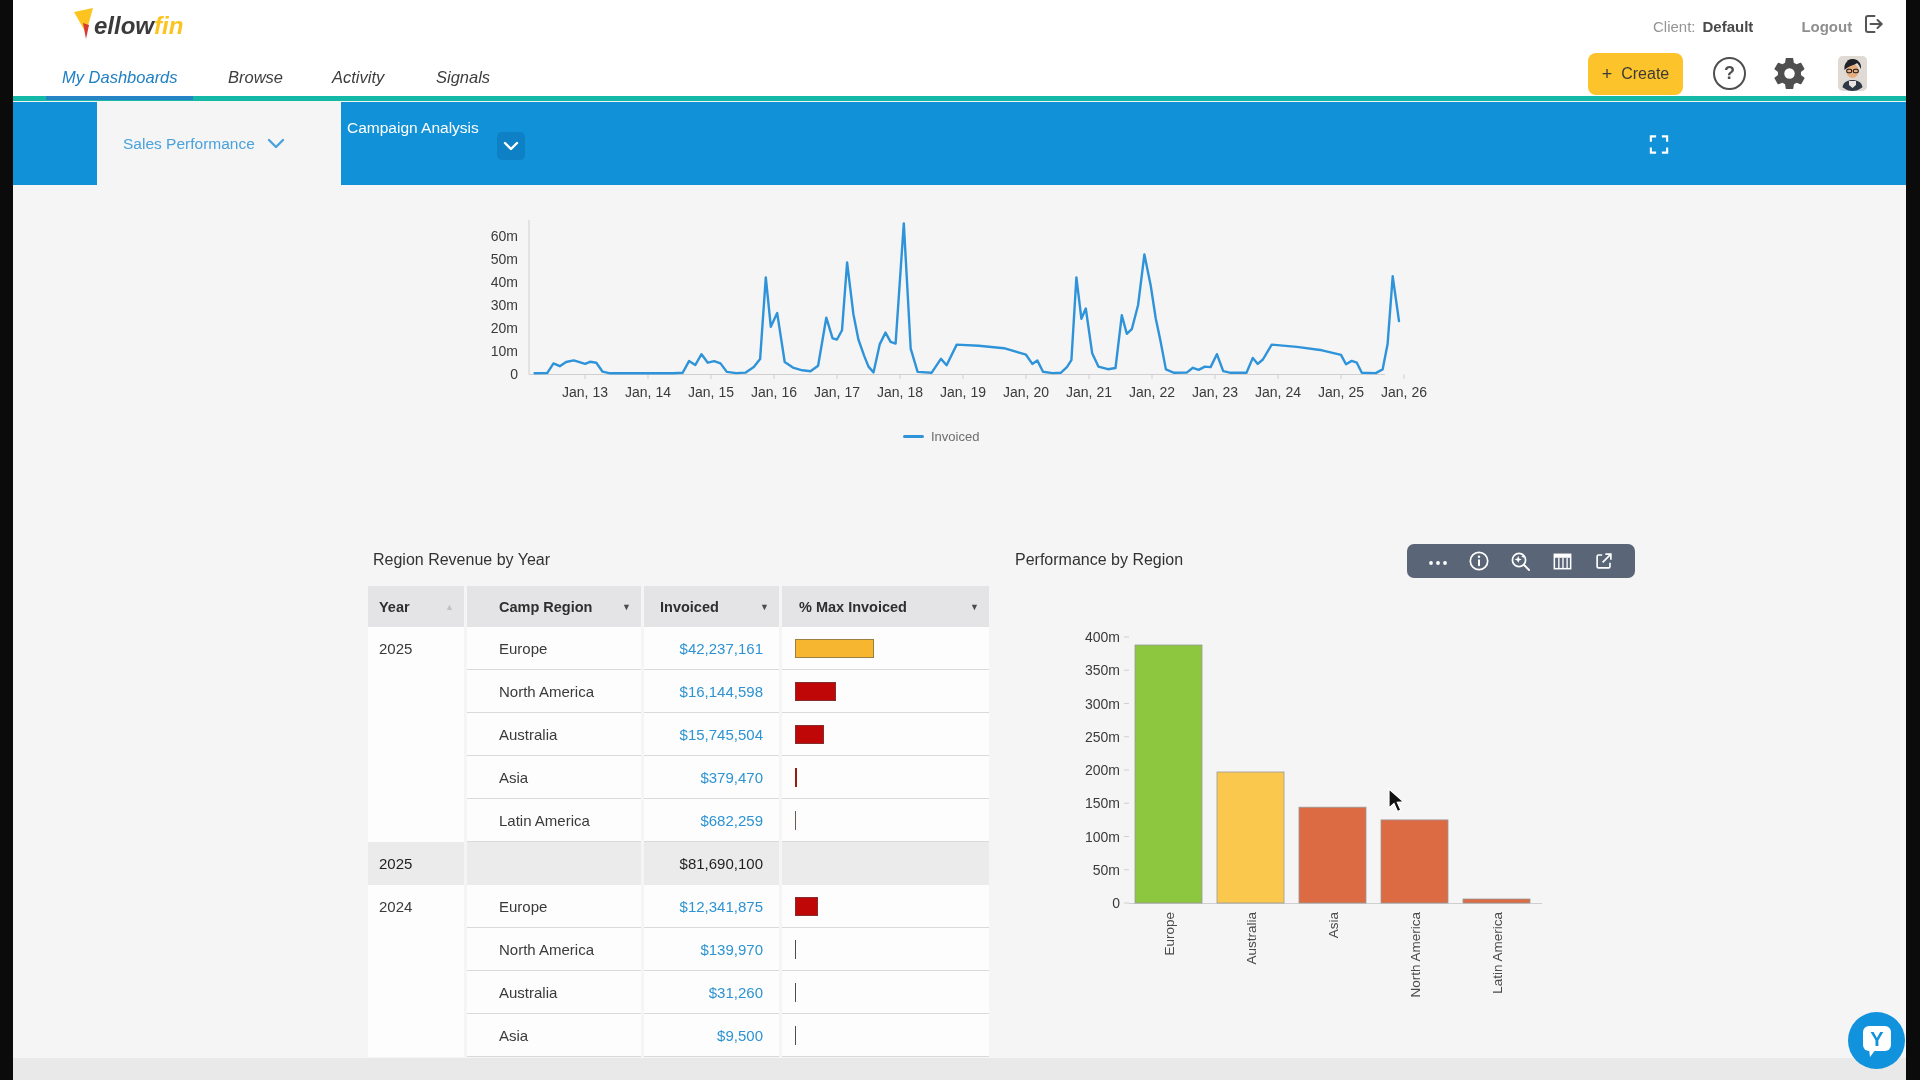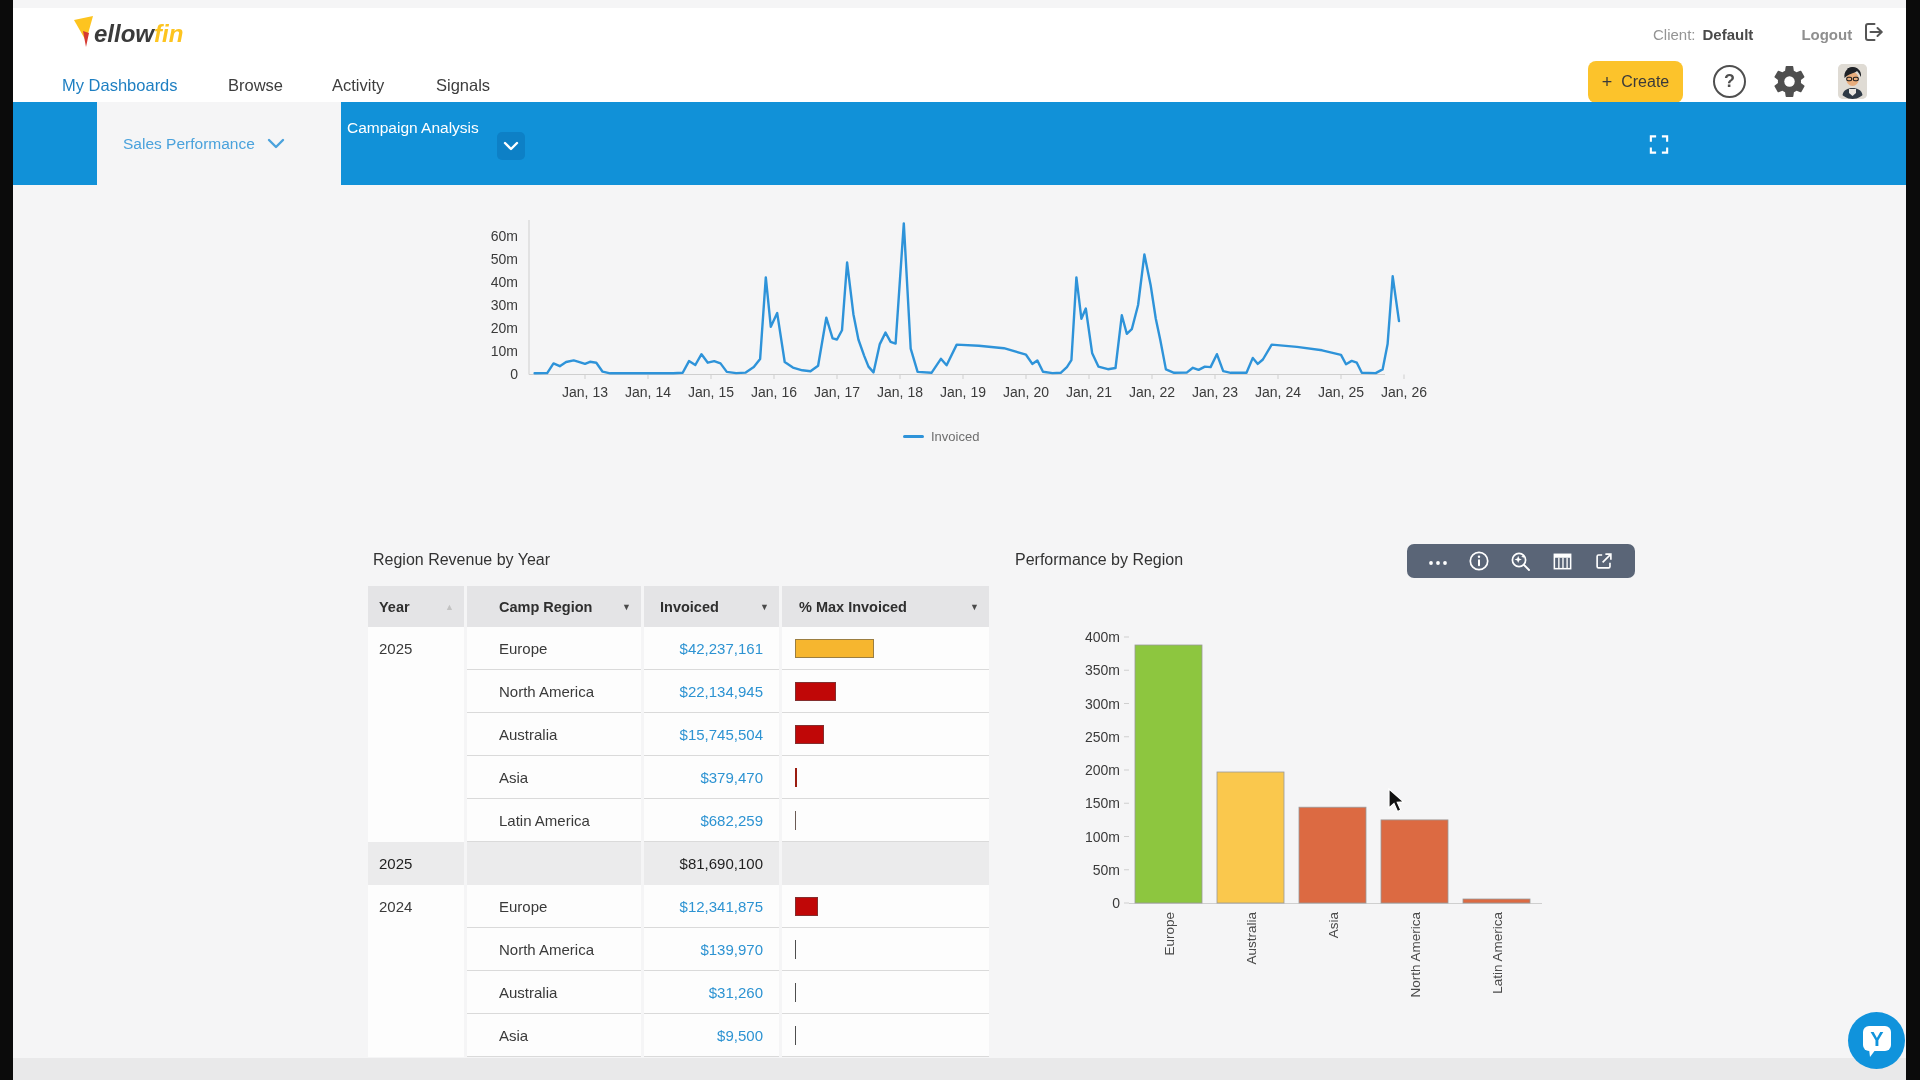--- a/index.html
+++ b/index.html
@@ -8,22 +8,22 @@
           font-family:"Liberation Sans",sans-serif;color:#3a3a3a;}
   svg{font-family:"Liberation Sans",sans-serif;}
   .abs{position:absolute;}
 
   
   .edge{position:absolute;top:0;bottom:0;background:#0b0b0b;z-index:50;}
   #edge-left{left:0;width:13px;}
   #edge-right{right:0;width:14px;}
 
   
-  #topbar{position:absolute;left:13px;right:14px;top:8px;height:101px;background:#fff;border-bottom:3px solid #14b8a6;}
-  .nav-tab{position:absolute;top:68px;font-size:16.5px;color:#3d3d3d;cursor:pointer;white-space:nowrap;}
+  #topbar{position:absolute;left:13px;right:14px;top:0;height:101px;background:#fff;border-bottom:5px solid #14b8a6;}
+  .nav-tab{position:absolute;top:68px;font-size:16.5px;color:#3d3d3d;cursor:pointer;white-space:nowrap;font-style:italic;}
   .nav-tab.active{color:#1e7fc2;}
   #nav-underline{position:absolute;left:33px;top:96px;width:147px;height:4px;background:#2484c6;}
   #client-row{position:absolute;left:1640px;top:13px;display:flex;align-items:flex-end;font-size:15px;}
   #create-btn{position:absolute;left:1575px;top:53px;width:95px;height:42px;background:#fcc32b;border-radius:8px;
               display:flex;align-items:center;justify-content:center;gap:9px;font-size:16px;color:#3a3a3a;cursor:pointer;}
   #help-btn{position:absolute;left:1700px;top:57px;width:33px;height:33px;border:2.5px solid #4f4f4f;border-radius:50%;
             display:flex;align-items:center;justify-content:center;font-size:18px;font-weight:bold;color:#4f4f4f;cursor:pointer;}
   #gear-btn{position:absolute;left:1758px;top:55px;cursor:pointer;}
   #avatar{position:absolute;left:1825px;top:56px;width:29px;height:35px;border-radius:5px;overflow:hidden;cursor:pointer;background:#e8e4df;}
 
@@ -223,21 +223,21 @@
             <a>$42,237,161</a>
           </div>
           <div class="cell c-bar sep">
             <div class="hbar" style="width: 79px; background: rgb(246, 182, 47); border: 1px solid rgba(80, 80, 80, 0.55);"></div>
           </div>
         </div>
         <div class="t-grid t-row">
           <div class="cell c-year"></div>
           <div class="cell c-region sep">North America</div>
           <div class="cell c-inv sep">
-            <a>$22,134,945</a>
+            <a>$16,144,598</a>
           </div>
           <div class="cell c-bar sep">
             <div class="hbar" style="width: 41.396px; background: rgb(192, 7, 7); border: 1px solid rgba(80, 80, 80, 0.55);"></div>
           </div>
         </div>
         <div class="t-grid t-row">
           <div class="cell c-year"></div>
           <div class="cell c-region sep">Australia</div>
           <div class="cell c-inv sep">
             <a>$15,745,504</a>

